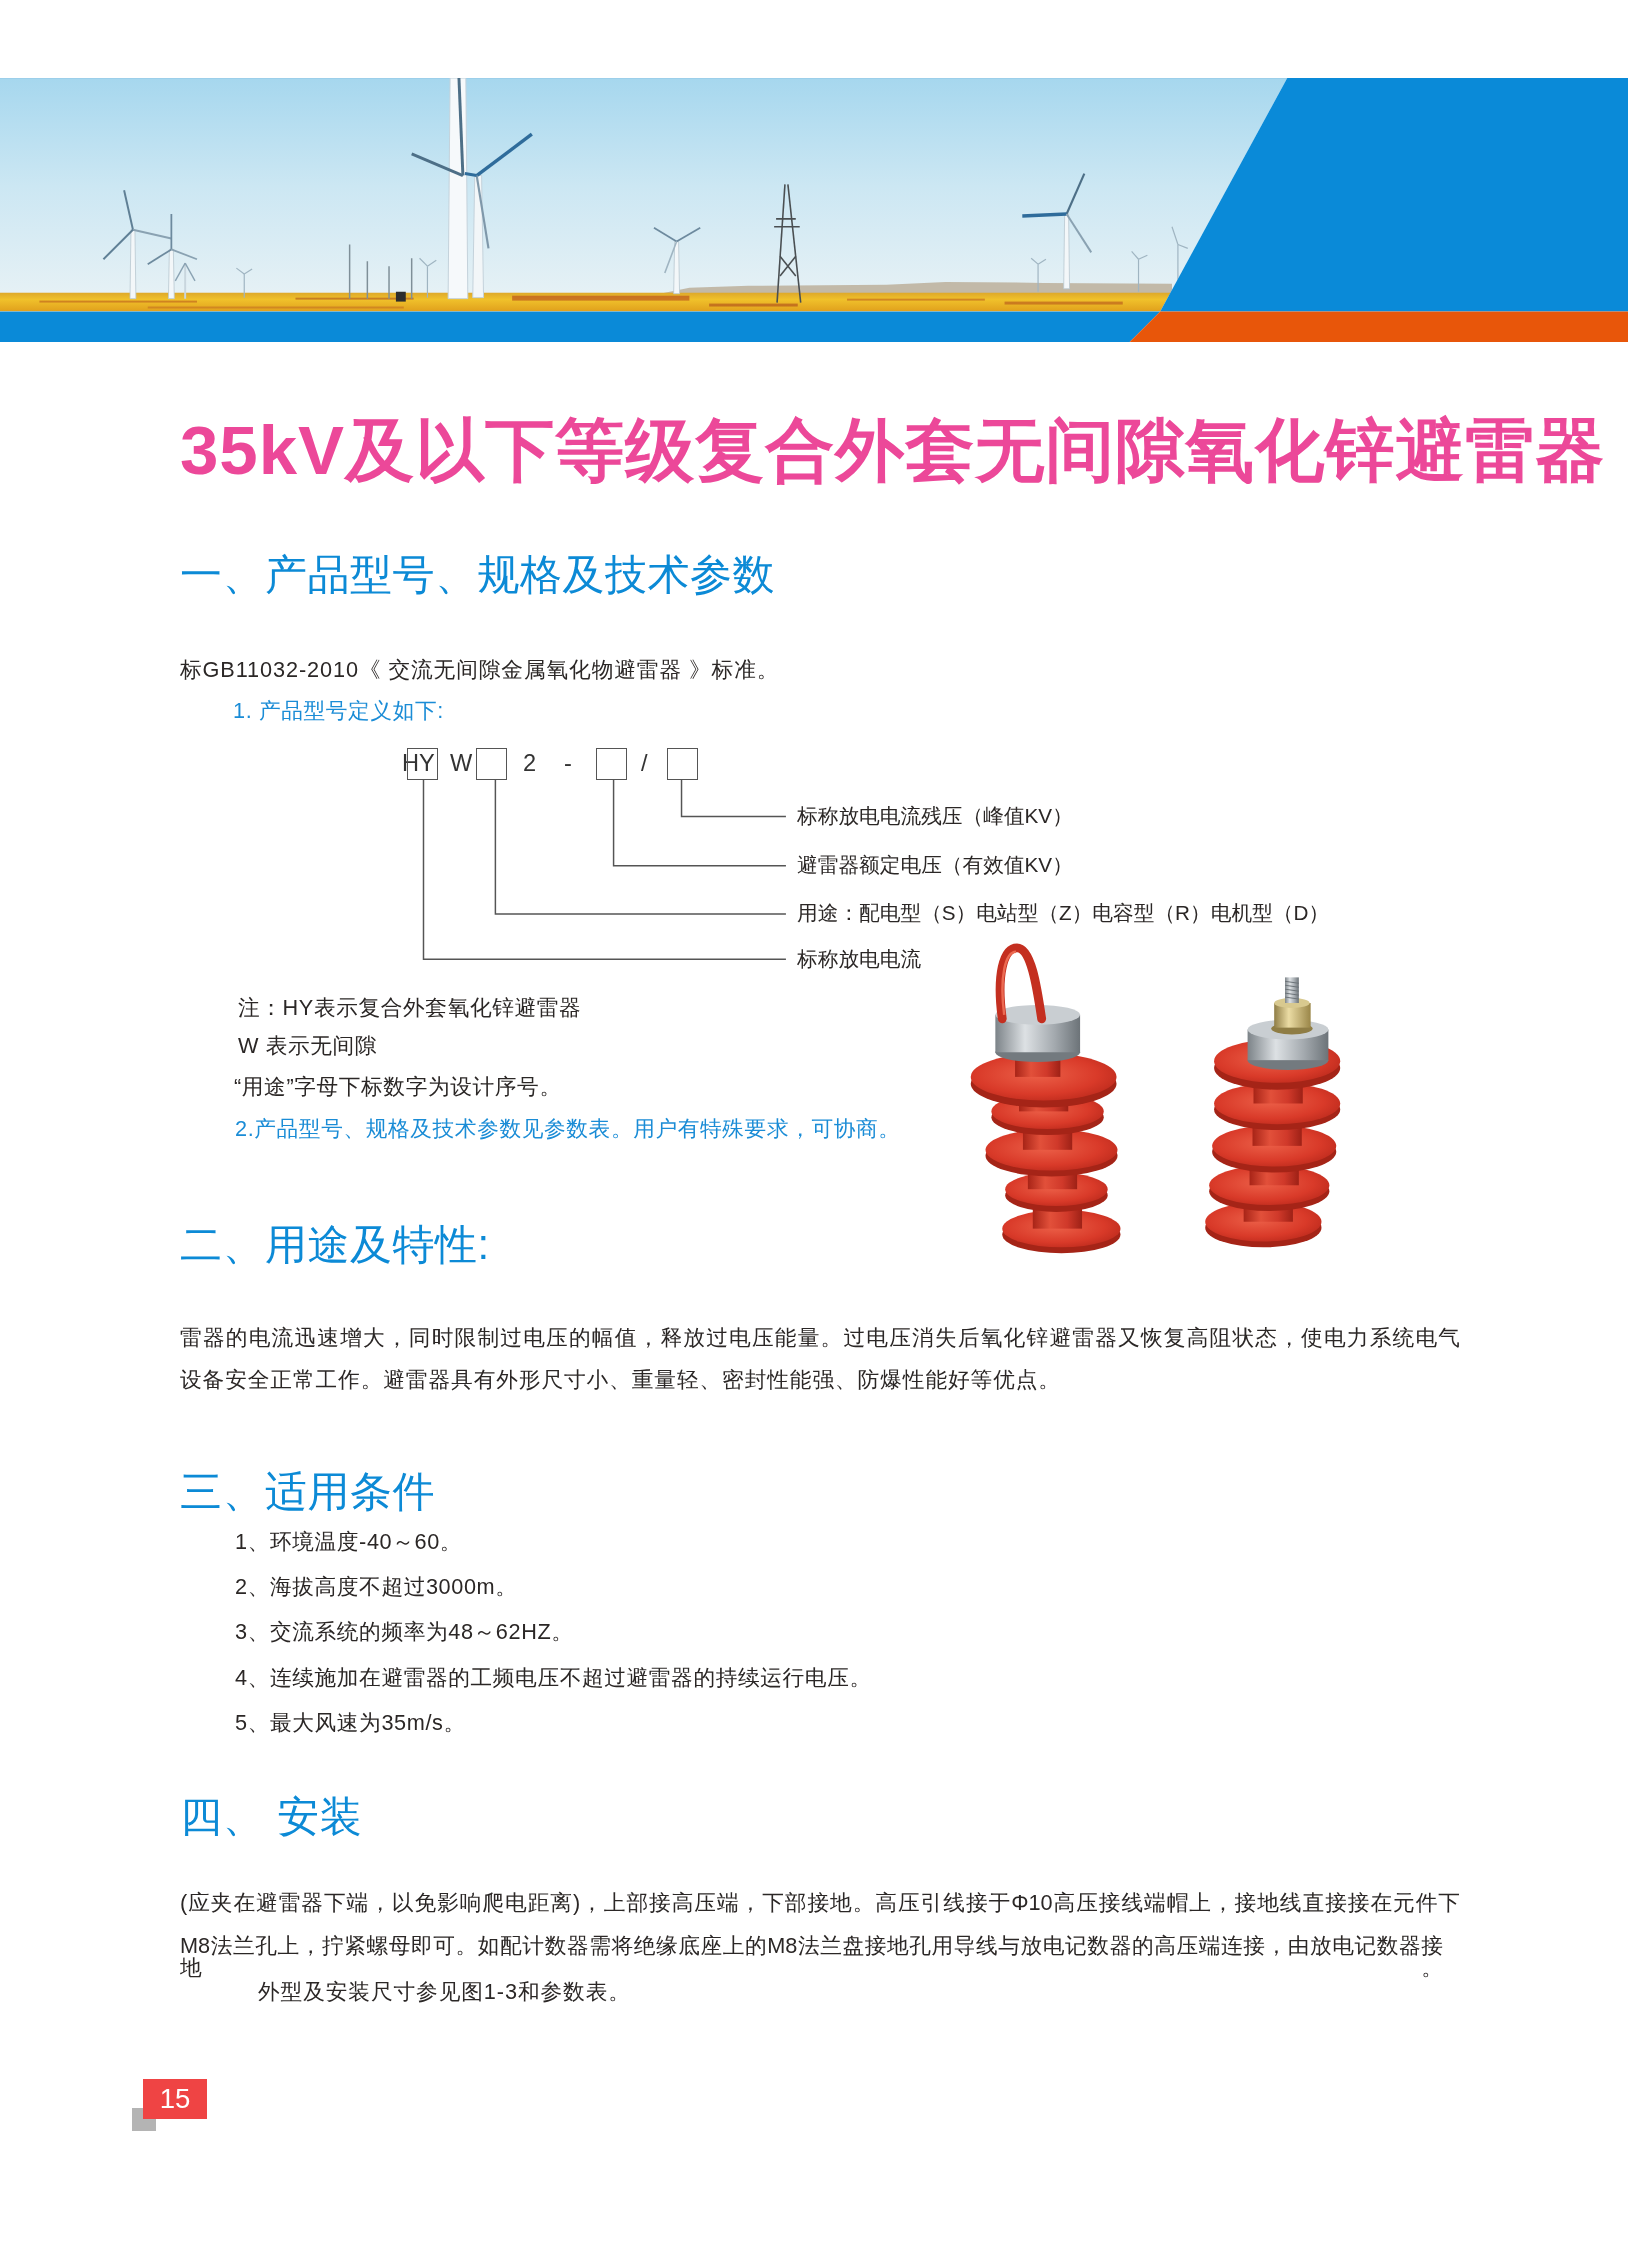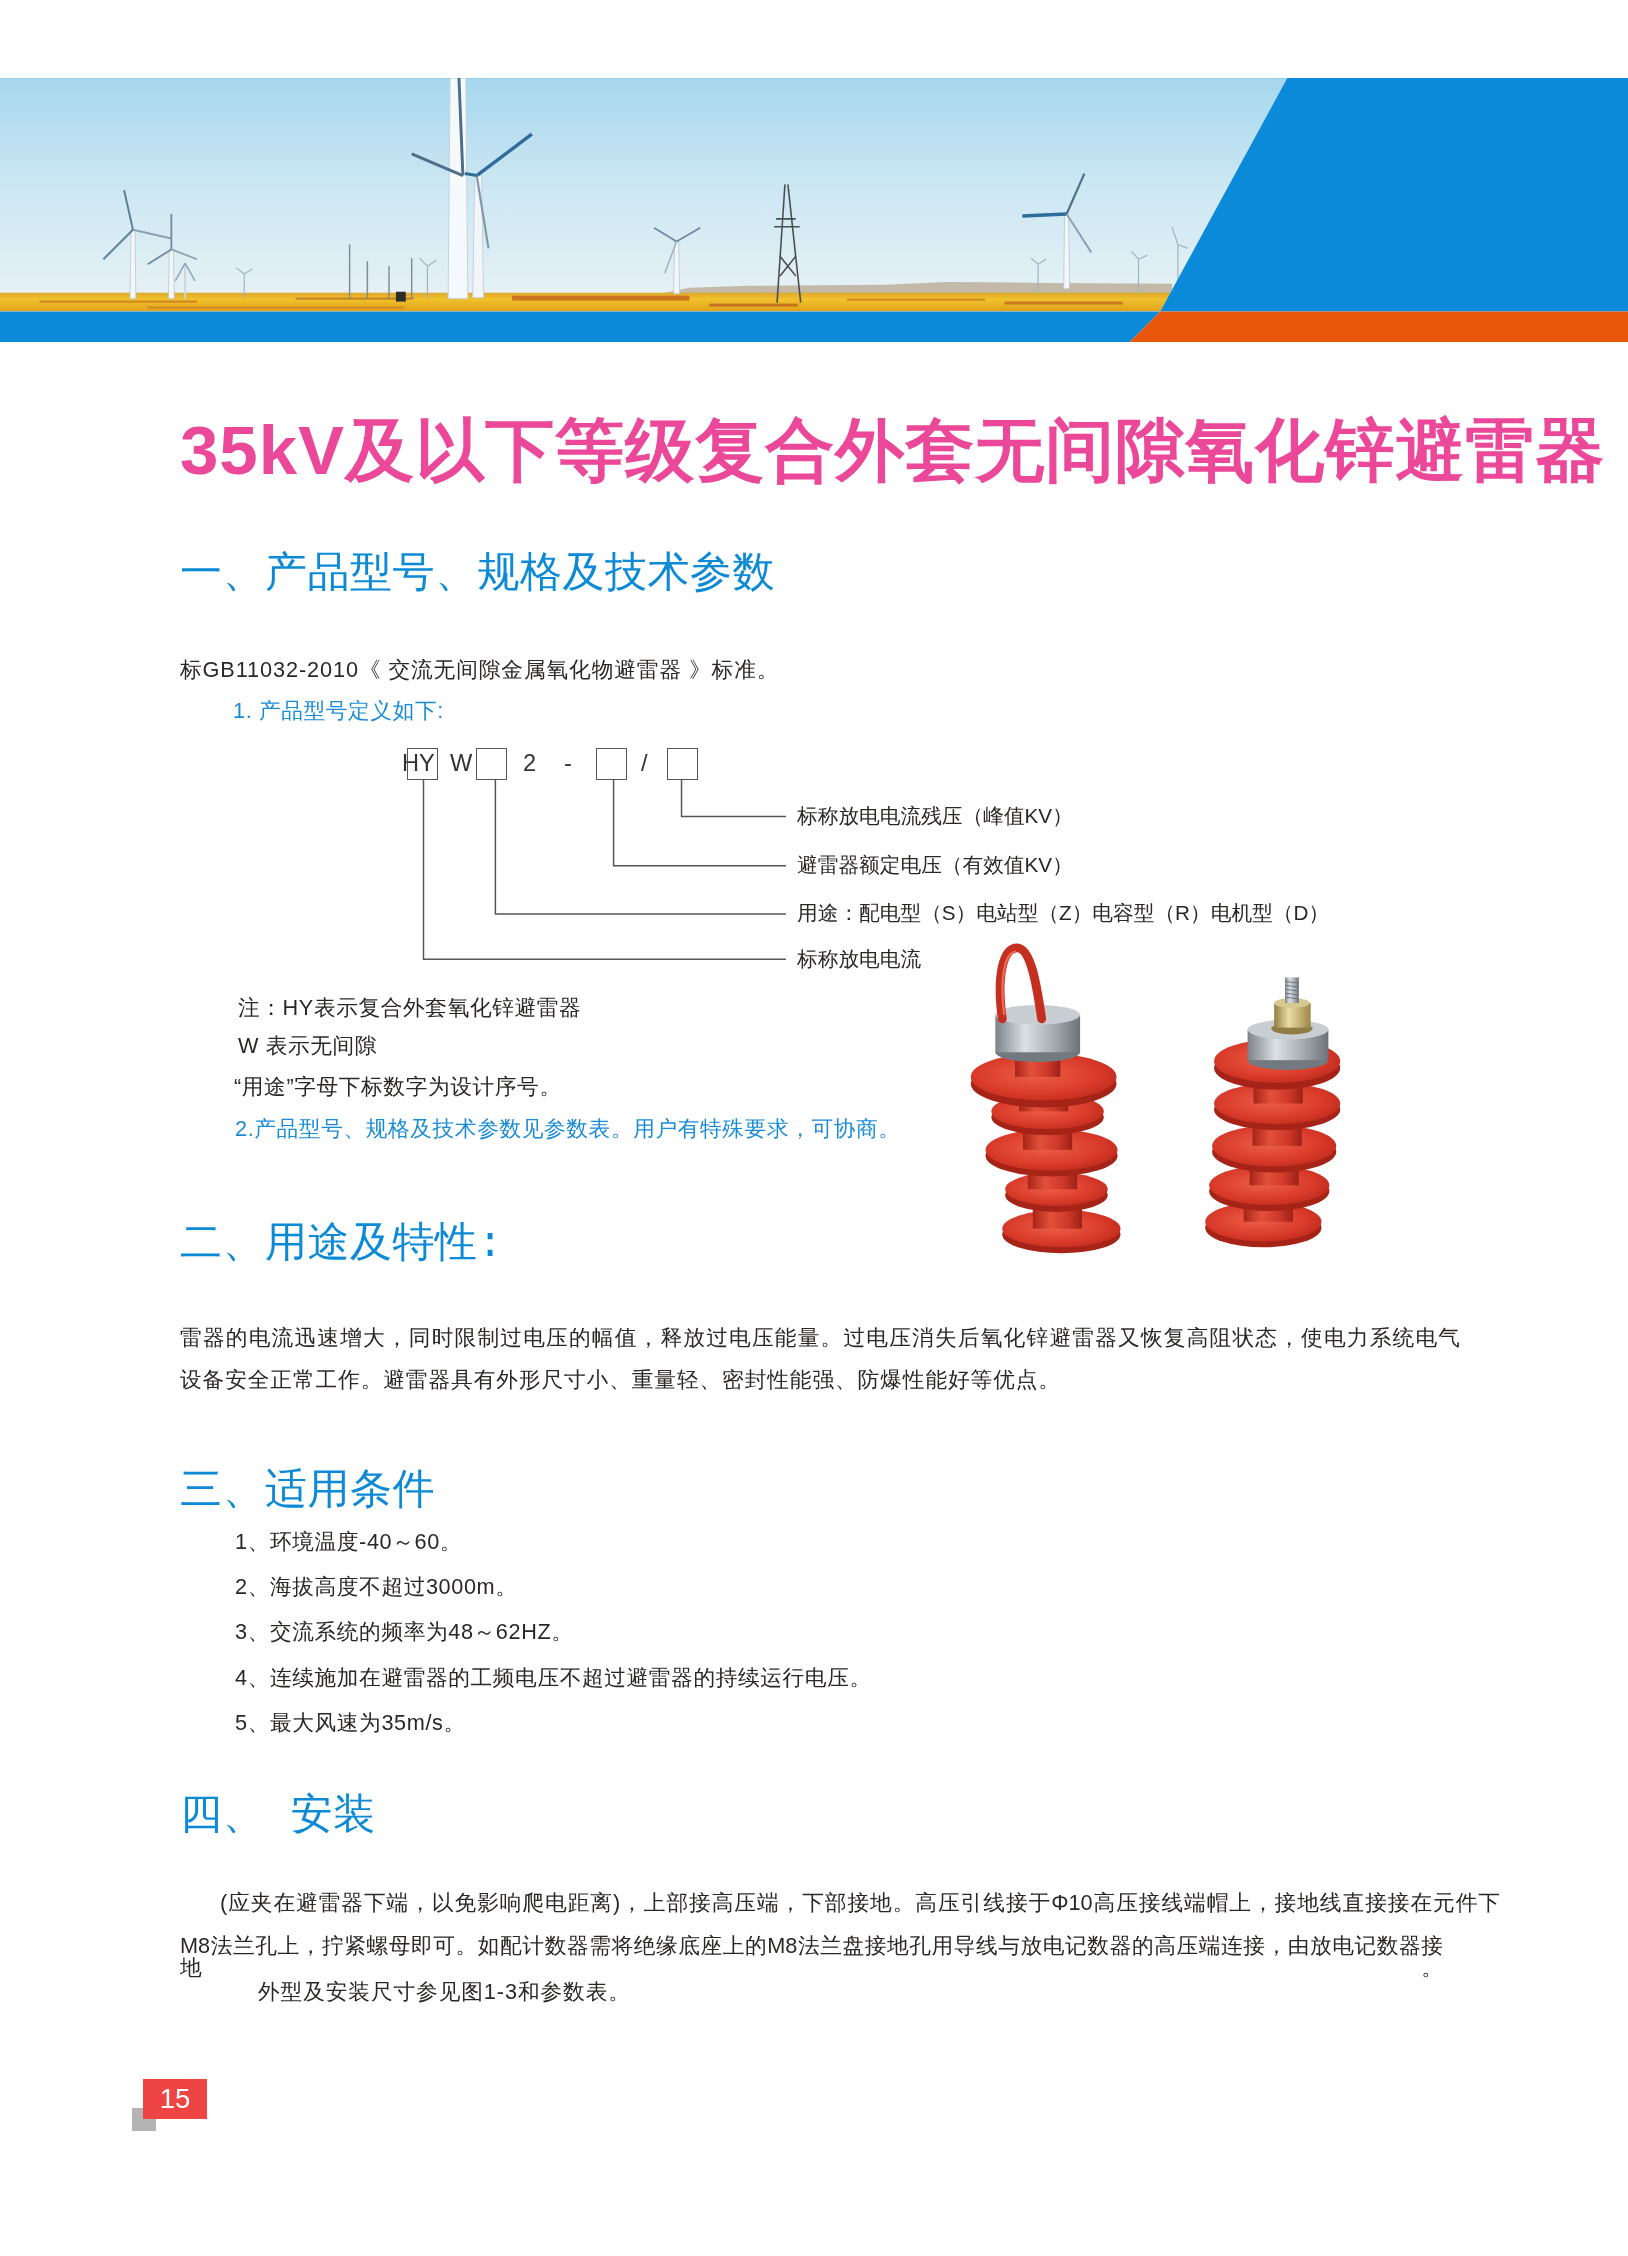--- a/index.html
+++ b/index.html
@@ -4,21 +4,21 @@
 <style>
   html, body { margin:0; padding:0; background:#ffffff; }
   #page {
     position:relative; width:1628px; height:2257px; overflow:hidden;
     background:#ffffff; color:#2b2726;
     font-family:"Liberation Sans","DejaVu Sans",sans-serif;
   }
   .abs { position:absolute; white-space:nowrap; line-height:1; }
   .banner-svg { position:absolute; left:0; top:0; }
   .doc-title { left:180px; top:416px; font-size:69px; font-weight:bold; color:#ec4899; letter-spacing:1px; }
-  .sec-h { left:180px; font-size:42px; color:#0c8ad6; letter-spacing:0.5px;font-family:Liberation Mono, monospace; }
+  .sec-h { left:180px; font-size:42px; color:#0c8ad6; letter-spacing:0.5px; }
   .body-line { font-size:21.7px; letter-spacing:0.9px; color:#2b2726; }
   .just { white-space:normal; text-align:justify; text-align-last:justify; letter-spacing:0; }
   .blue-line { font-size:21.7px; letter-spacing:0.6px; color:#1a8cd6; }
   .code-txt { font-size:23.6px; color:#333333; top:752px; }
   .code-box { position:absolute; top:748px; width:28.6px; height:29.6px; border:1.5px solid #555555; }
   .field-label { left:797px; font-size:20.7px; color:#2b2726; }
   .note { left:238px; font-size:21.7px; letter-spacing:0.6px; color:#2b2726; }
   .cond { left:235px; font-size:21.7px; letter-spacing:0.6px; color:#2b2726; }
   .diagram-svg { position:absolute; left:0; top:0; pointer-events:none; }
   .product-svg { position:absolute; left:946px; top:936px; }
@@ -270,21 +270,21 @@
   <div class="abs body-line just" style="left:180px; top:1327px; width:1280px;">雷器的电流迅速增大，同时限制过电压的幅值，释放过电压能量。过电压消失后氧化锌避雷器又恢复高阻状态，使电力系统电气</div>
 
   <div class="abs sec-h" style="top:1471px">三、适用条件</div>
   <div class="abs cond" style="top:1531px;">1、环境温度-40～60。</div>
   <div class="abs cond" style="top:1576px;">2、海拔高度不超过3000m。</div>
   <div class="abs cond" style="top:1621px;">3、交流系统的频率为48～62HZ。</div>
   <div class="abs cond" style="top:1667px;">4、连续施加在避雷器的工频电压不超过避雷器的持续运行电压。</div>
   <div class="abs cond" style="top:1712px;">5、最大风速为35m/s。</div>
 
   <div class="abs sec-h" style="top:1796px">四、 安装</div>
-  <div class="abs body-line just" style="left:180px; top:1892px; width:1280px;margin-left:40px;">(应夹在避雷器下端，以免影响爬电距离)，上部接高压端，下部接地。高压引线接于Φ10高压接线端帽上，接地线直接接在元件下</div>
+  <div class="abs body-line just" style="left:180px; top:1892px; width:1280px;">(应夹在避雷器下端，以免影响爬电距离)，上部接高压端，下部接地。高压引线接于Φ10高压接线端帽上，接地线直接接在元件下</div>
   <div class="abs body-line just" style="left:180px; top:1935px; width:1263px;">M8法兰孔上，拧紧螺母即可。如配计数器需将绝缘底座上的M8法兰盘接地孔用导线与放电记数器的高压端连接，由放电记数器接地。</div>
   <div class="abs body-line" style="left:258px; top:1981px;">外型及安装尺寸参见图1-3和参数表。</div>
 
   <div class="pg-gray"></div>
   <div class="pg-box">15</div>
 
 </div>
 
 
 </body></html>

